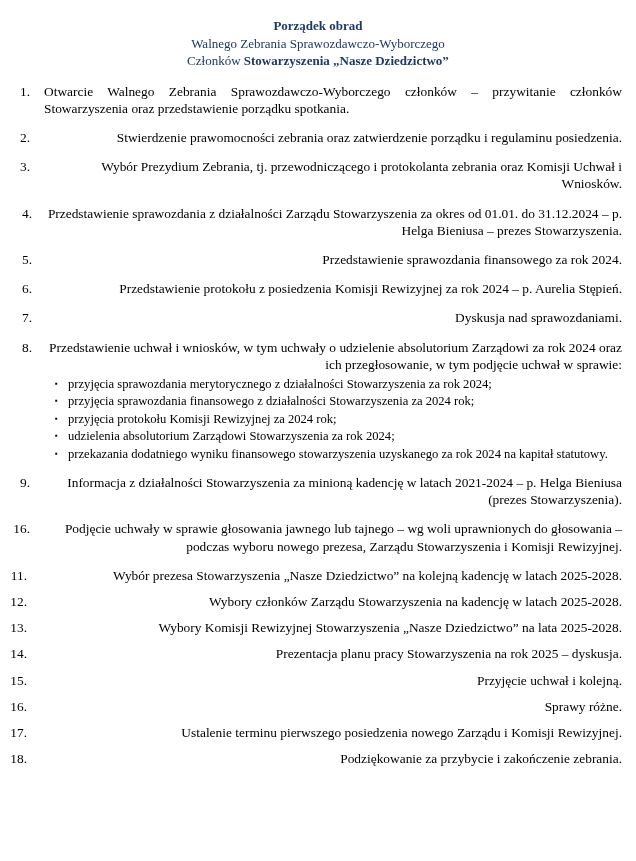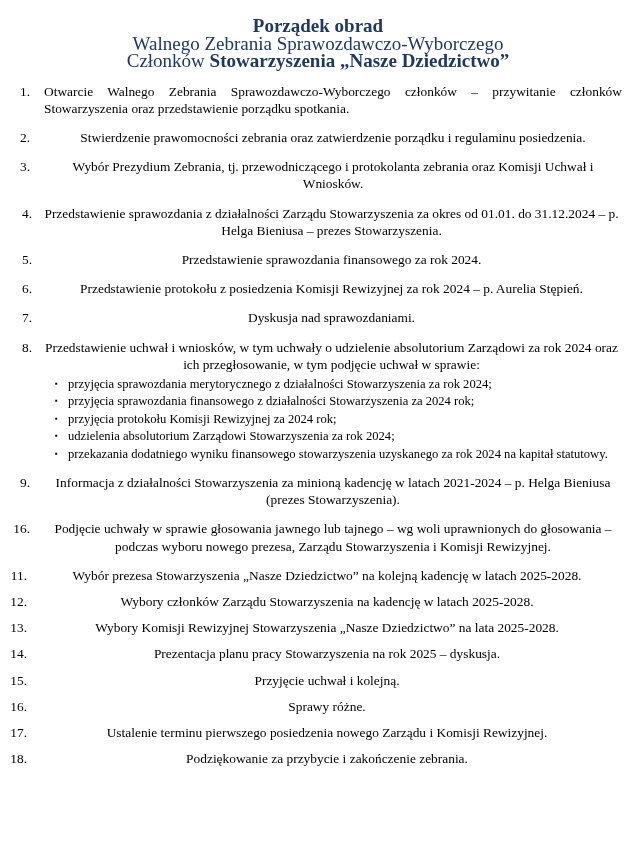--- a/index.html
+++ b/index.html
@@ -20,21 +20,21 @@
     height: 861px;
     position: relative;
     background: #ffffff;
     box-sizing: border-box;
   }
 
   
   .doc-header {
     text-align: center;
     color: #1F3864;
-    font-size: 19px;
+    font-size: 13px;
     line-height: 17.5px;
     padding-top: 17px;
   }
   .doc-header .hline {
     display: block;
     white-space: nowrap;
   }
   .doc-header .b { font-weight: bold; }
 
   
@@ -54,21 +54,21 @@
     flex: 0 0 auto;
     text-align: right;
     white-space: nowrap;
     font-variant-numeric: lining-nums;
   }
   .body-text {
     flex: 1 1 auto;
     text-align: justify;
     text-justify: inter-word;
   }
-  .body-text.nojust { text-align: center; }
+  .body-text.nojust { text-align: right; }
 
   
   .grp-a .num   { width: 30px; padding-left: 0; }
   .grp-a .body-text { margin-left: 14px; margin-right: 14px; }
   .grp-a { margin-bottom: 12px; }
 
   
   .grp-a.wide .num { width: 32px; }
   .grp-a.wide .body-text { margin-left: 9px; }
 

